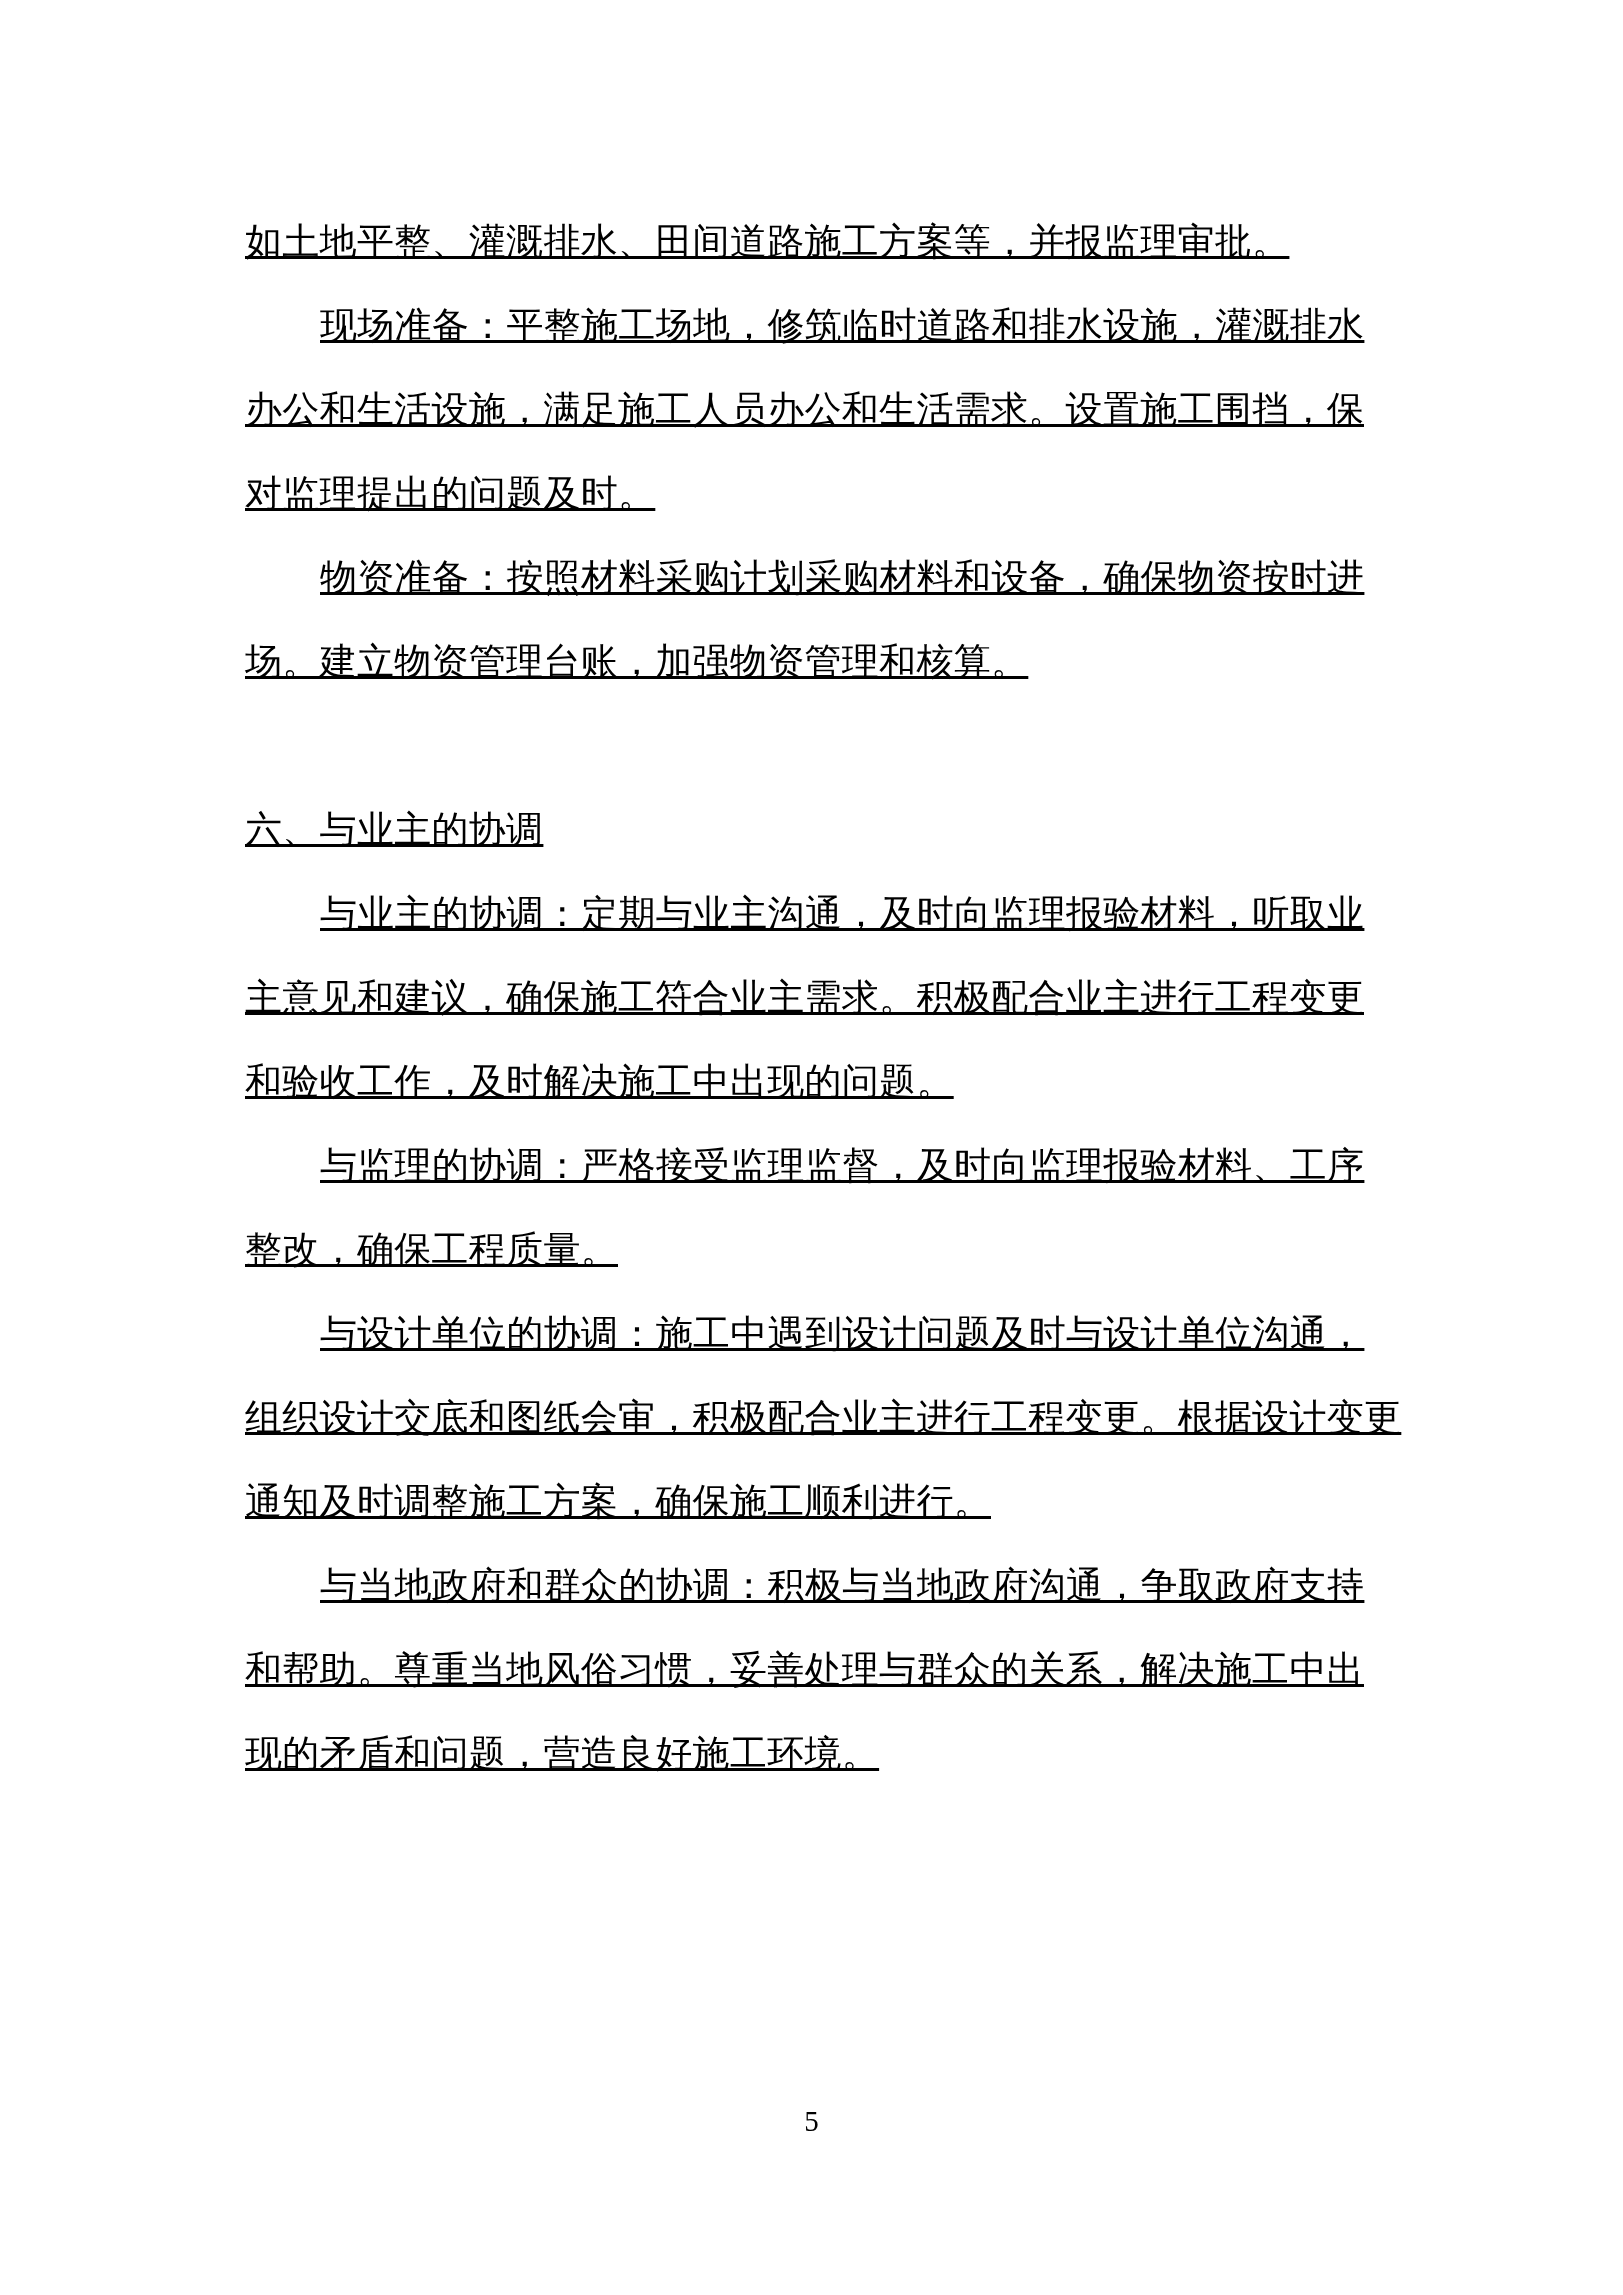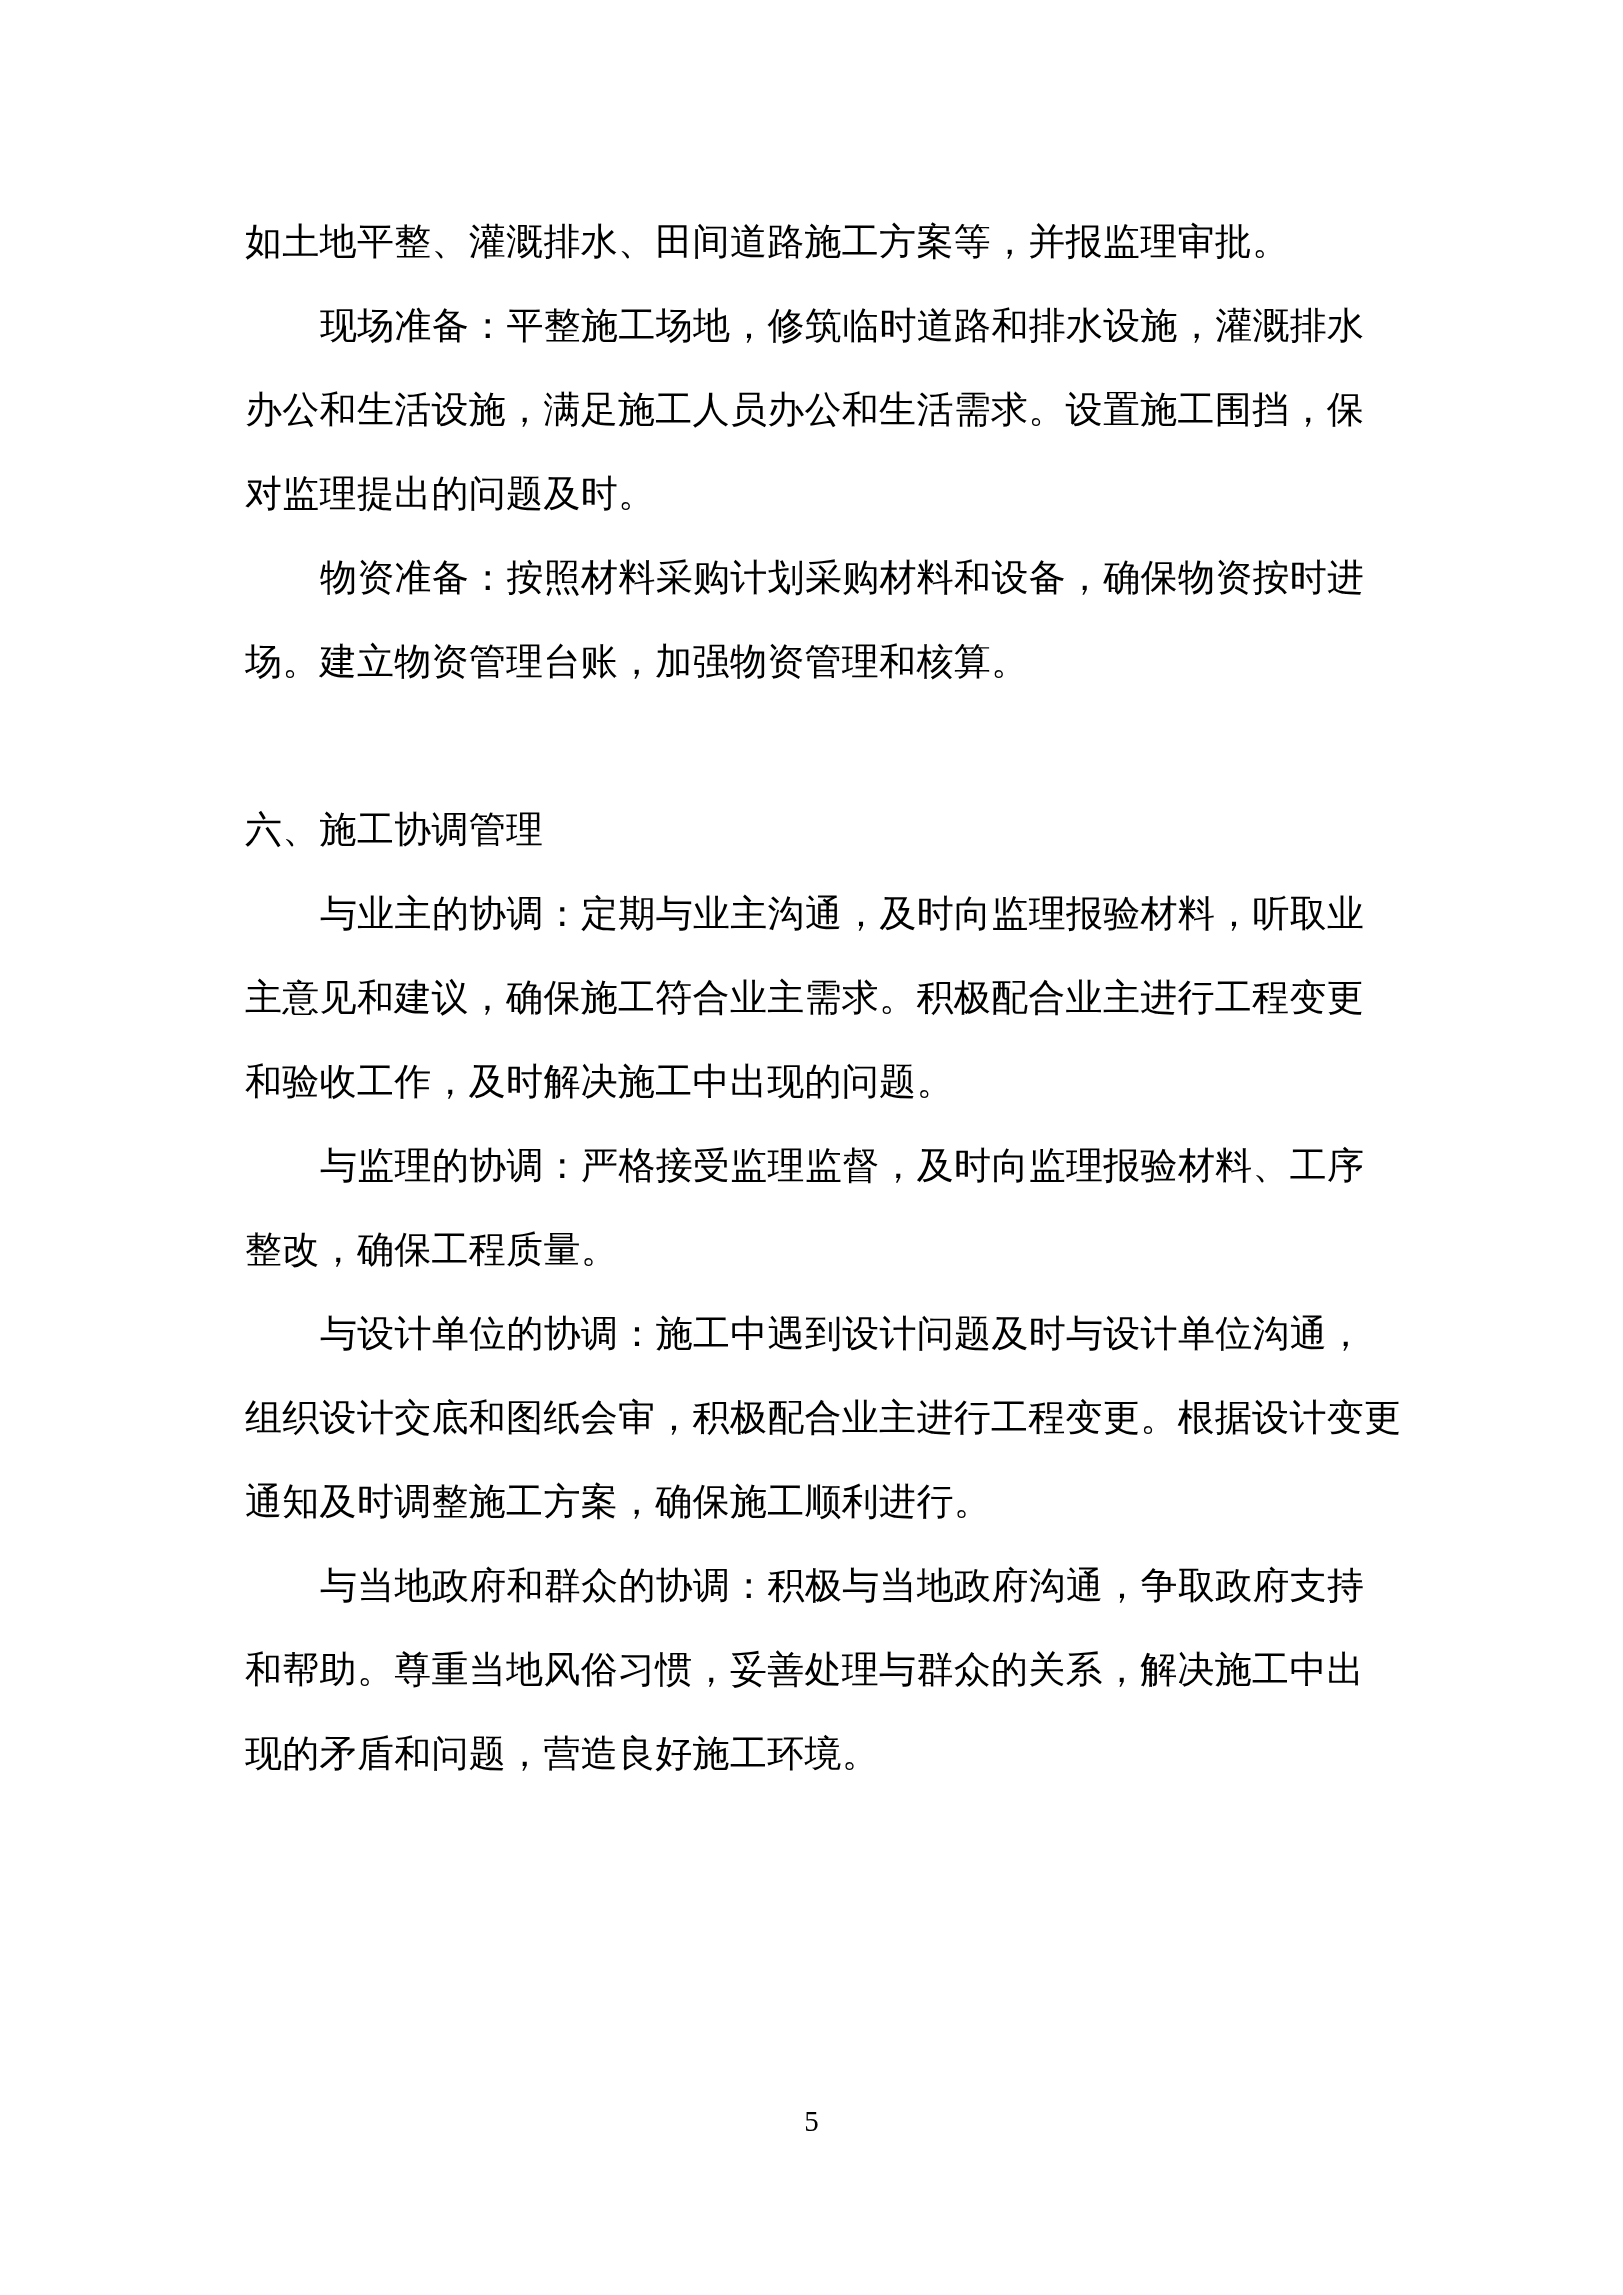--- a/index.html
+++ b/index.html
@@ -13,20 +13,21 @@
     background: #ffffff;
     color: #000000;
     font-family: "Liberation Serif", "DejaVu Serif", serif;
     overflow: hidden;
   }
   .text-body {
     position: absolute;
     left: 245px;
     top: 200px;
     width: 1132px;
+    text-decoration: underline;
   }
   .line {
     height: 84px;
     line-height: 84px;
     font-size: 37px;
     letter-spacing: 0.3px;
     white-space: nowrap;
   }
   .line.indent {
     padding-left: 75px; 
@@ -48,21 +49,21 @@
 <body>
 
 <div class="text-body">
     <div class="line">如土地平整、灌溉排水、田间道路施工方案等，并报监理审批。</div>
     <div class="line indent">现场准备：平整施工场地，修筑临时道路和排水设施，灌溉排水</div>
     <div class="line">办公和生活设施，满足施工人员办公和生活需求。设置施工围挡，保</div>
     <div class="line">对监理提出的问题及时。</div>
     <div class="line indent">物资准备：按照材料采购计划采购材料和设备，确保物资按时进</div>
     <div class="line">场。建立物资管理台账，加强物资管理和核算。</div>
     <div class="line blank"></div>
-    <div class="line">六、施工协调管理</div>
+    <div class="line">六、与业主的协调</div>
     <div class="line indent">与业主的协调：定期与业主沟通，及时向监理报验材料，听取业</div>
     <div class="line">主意见和建议，确保施工符合业主需求。积极配合业主进行工程变更</div>
     <div class="line">和验收工作，及时解决施工中出现的问题。</div>
     <div class="line indent">与监理的协调：严格接受监理监督，及时向监理报验材料、工序</div>
     <div class="line">整改，确保工程质量。</div>
     <div class="line indent">与设计单位的协调：施工中遇到设计问题及时与设计单位沟通，</div>
     <div class="line">组织设计交底和图纸会审，积极配合业主进行工程变更。根据设计变更</div>
     <div class="line">通知及时调整施工方案，确保施工顺利进行。</div>
     <div class="line indent">与当地政府和群众的协调：积极与当地政府沟通，争取政府支持</div>
     <div class="line">和帮助。尊重当地风俗习惯，妥善处理与群众的关系，解决施工中出</div>

